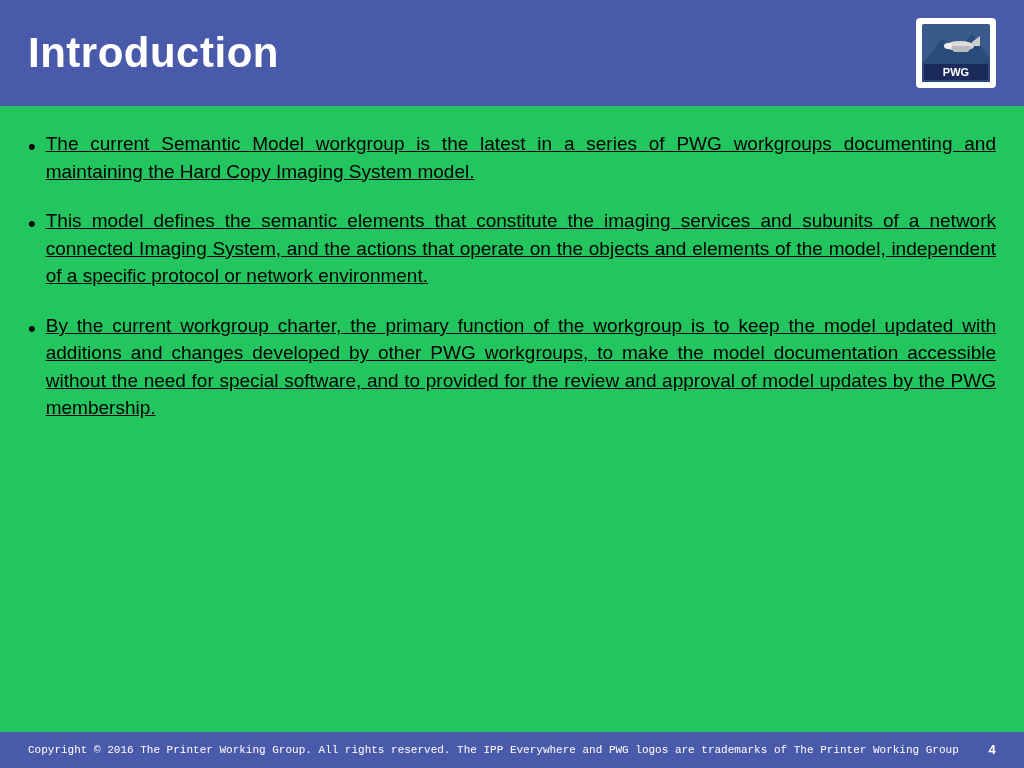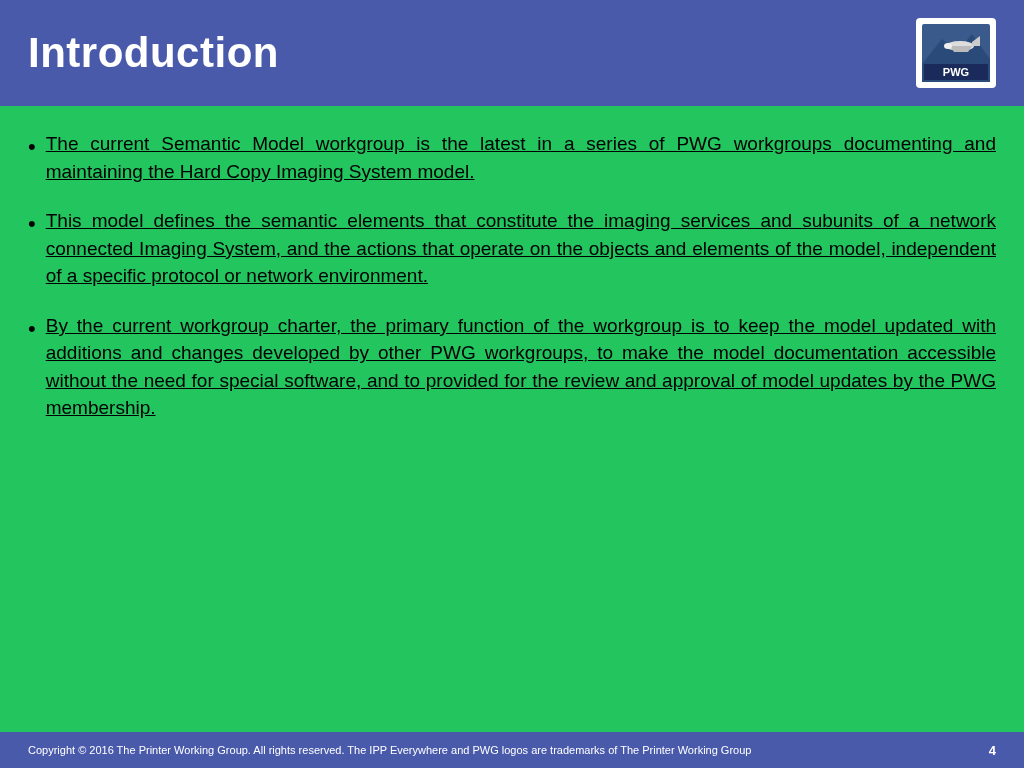--- a/index.html
+++ b/index.html
@@ -90,20 +90,21 @@
       text-decoration: underline;
     }
 
     .footer {
       background: #4a5aab;
       padding: 7px 28px;
       display: flex;
       align-items: center;
       justify-content: space-between;
       min-height: 36px;
+      font-family: Liberation Mono, monospace;
     }
 
     .footer-text {
       color: #ffffff;
       font-size: 11px;
       flex: 1;
     }
 
     .footer-page {
       color: #ffffff;

